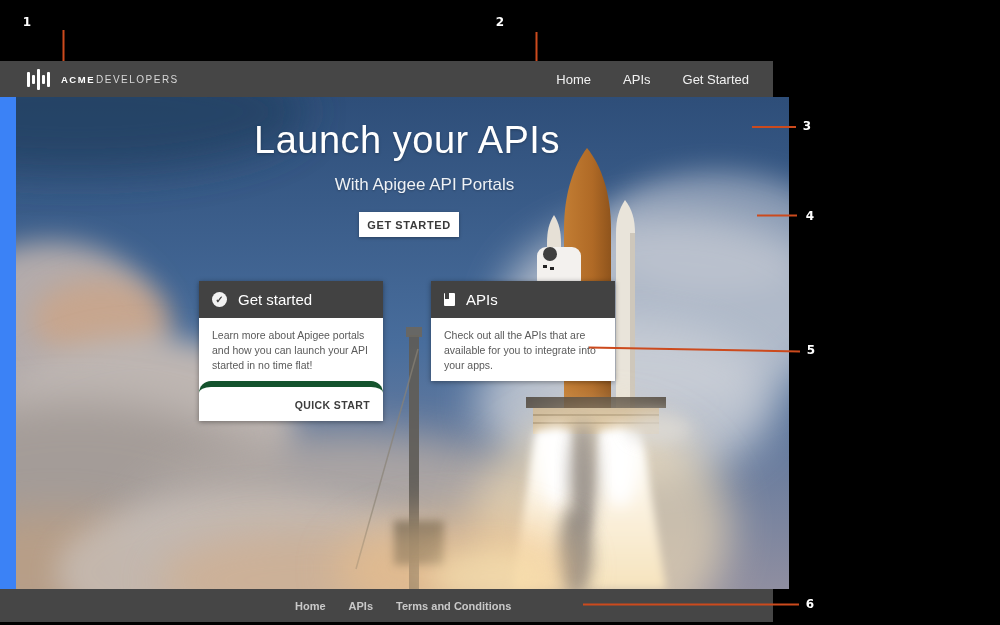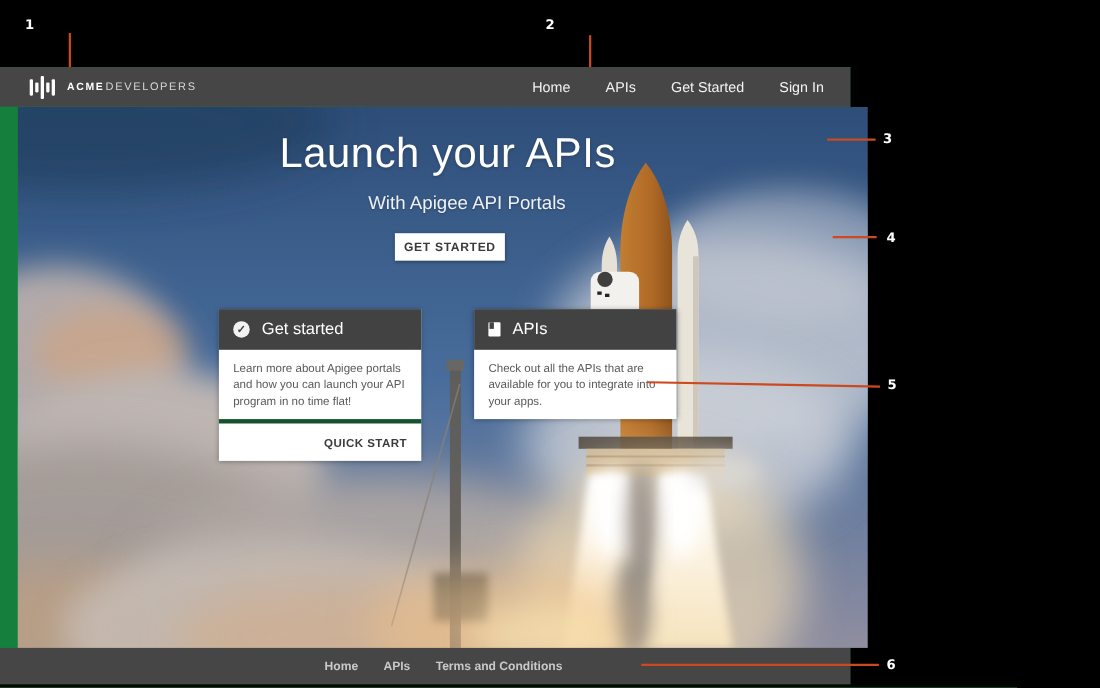--- a/index.html
+++ b/index.html
@@ -5,21 +5,21 @@
   * { margin:0; padding:0; box-sizing:border-box; }
   html,body { width:1000px; height:625px; }
   body {
     background:#000;
     font-family:"Liberation Sans", sans-serif;
     position:relative;
     overflow:hidden;
   }
   .app {
     position:absolute; left:0; top:61px; width:773px; height:561px;
-    background:#15803d;
+    background:#3b82f6;
   }
   
   .topbar {
     position:absolute; left:0; top:0; width:773px; height:36px;
     background:#464646; display:flex; align-items:center; z-index:5;
   }
   .brand { display:flex; align-items:center; margin-left:27px; }
   .eq { display:flex; align-items:center; gap:2px; margin-right:11px; }
   .eq i { display:block; width:3px; background:#fff; border-radius:1px; }
   .eq i:nth-child(1){ height:15px; }
@@ -75,21 +75,21 @@
     width:11px; height:13px; background:#fff; border-radius:1px; position:relative; flex:0 0 auto;
   }
   .icon-book::before {
     content:""; position:absolute; left:1px; top:0; width:4px; height:6px; background:#424242;
   }
   .card-body {
     padding:10px 13px 0 13px; font-size:10.5px; color:#5a5a5a; line-height:1.45;
     height:63px;
   }
   .card-foot {
-    border-top:4px solid #14532d; margin-top:0; padding:8px 13px; text-align:right;
+    border-top:6px solid #14532d; margin-top:0; padding:8px 13px; text-align:right;border-radius:12px;
   }
   .card-foot a {
     font-size:10.5px; font-weight:bold; letter-spacing:.4px; color:#3c3c3c;
     text-decoration:none; cursor:pointer;
   }
   
   .bottombar {
     position:absolute; left:0; top:528px; width:773px; height:33px;
     background:#464646; z-index:5; display:flex; align-items:center;
   }
@@ -125,21 +125,20 @@
           <i></i>
           <i></i>
       </span>
       <span class="brand-name">ACME</span>
       <span class="brand-suffix">DEVELOPERS</span>
     </div>
     <nav class="nav">
       <a>Home</a>
       <a>APIs</a>
       <a>Get Started</a>
-      <a>Sign In</a>
     </nav>
   </div>
 
   <div class="hero">
     <svg class="scene" width="773" height="492" viewBox="0 0 773 492">
       <defs>
         <linearGradient id="sky" x1="0" y1="0" x2="0" y2="1">
           <stop offset="0" stop-color="#2e4e79"></stop>
           <stop offset="0.5" stop-color="#486d9c"></stop>
           <stop offset="1" stop-color="#8f8ea0"></stop>
@@ -222,21 +221,21 @@
 
     <div class="hero-title">Launch your APIs</div>
     <div class="hero-subtitle">With Apigee API Portals</div>
     <button class="cta">GET STARTED</button>
 
     <div class="card c1">
       <div class="card-head">
         <span class="icon-check">✓</span>
         <span>Get started</span>
       </div>
-      <div class="card-body">Learn more about Apigee portals and how you can launch your API program in no time flat!</div>
+      <div class="card-body">Learn more about Apigee portals and how you can launch your API started in no time flat!</div>
       <div class="card-foot">
         <a>QUICK START</a>
       </div>
     </div>
 
     <div class="card c2">
       <div class="card-head">
         <span class="icon-book"></span>
         <span>APIs</span>
       </div>

